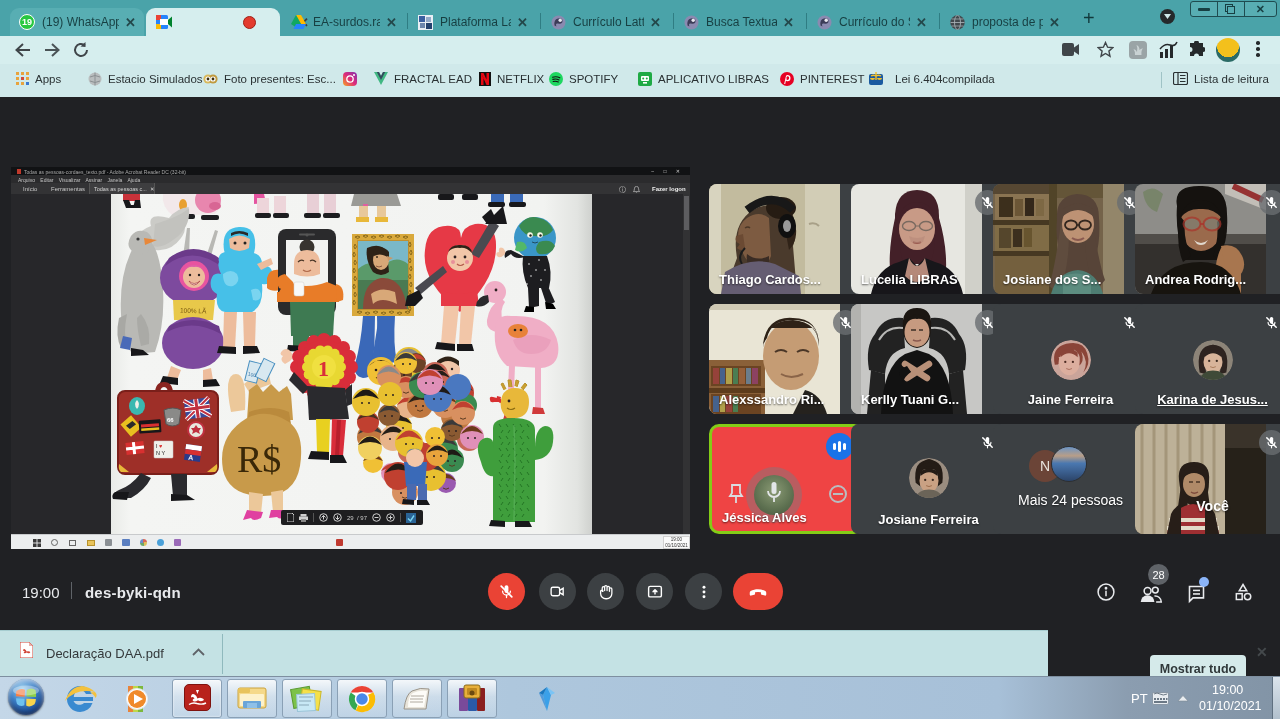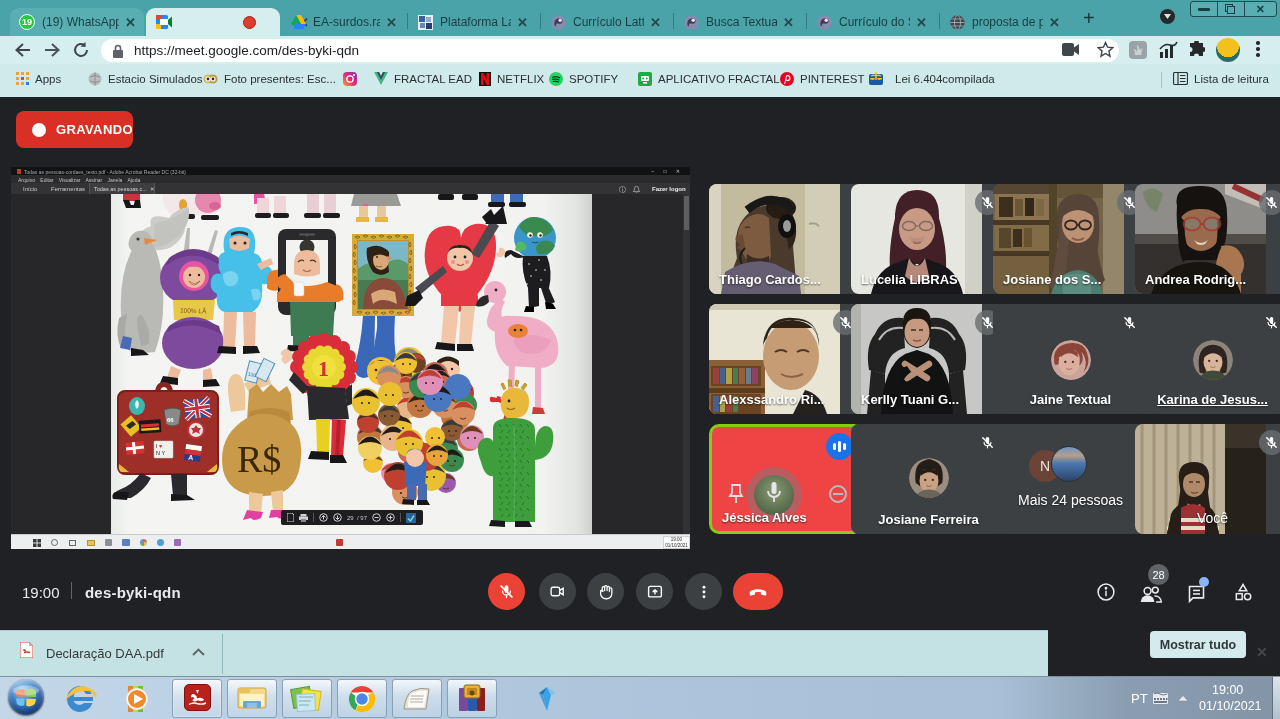--- a/index.html
+++ b/index.html
@@ -143,27 +143,20 @@
     <svg class="navbtn" style="left:13px;top:5px;" width="19" height="18" viewBox="0 0 19 18">
         <path d="M10 3 L3.5 9 L10 15 M3.5 9 H17" stroke="#3f4549" stroke-width="2" fill="none"></path>
       </svg>
     <svg class="navbtn" style="left:43px;top:5px;" width="19" height="18" viewBox="0 0 19 18">
         <path d="M9 3 L15.5 9 L9 15 M15.5 9 H2" stroke="#4a5356" stroke-width="2" fill="none"></path>
       </svg>
     <svg class="navbtn" style="left:73px;top:5px;" width="17" height="18" viewBox="0 0 17 17">
         <path d="M14 8.5 A6 6 0 1 1 12 4" stroke="#3f4549" stroke-width="2" fill="none"></path>
         <path d="M12.5 0.5 L12.5 5.5 L7.5 5 Z" fill="#3f4549"></path>
       </svg>
-    <div id="omnibox">
-      <svg style="position:absolute;left:11px;top:5px;" width="12" height="14" viewBox="0 0 12 14">
-          <rect x="1" y="6" width="10" height="8" rx="1" fill="#5f6368"></rect>
-          <path d="M3.5 6 V4 a2.5 2.5 0 0 1 5 0 V6" stroke="#5f6368" stroke-width="1.6" fill="none"></path>
-        </svg>
-      <span style="position:absolute;left:33px;top:4px;font-size:13.5px;color:#202124;">https://meet.google.com/des-byki-qdn</span>
-    </div>
     <svg class="navbtn" style="left:1062px;top:7px;" width="17" height="13" viewBox="0 0 17 13">
         <rect x="0" y="0" width="12" height="13" rx="2" fill="#3f4549"></rect>
         <path d="M12 4.5 L17 1 V12 L12 8.5 Z" fill="#3f4549"></path>
       </svg>
     <svg class="navbtn" style="left:1097px;top:5px;" width="17" height="17" viewBox="0 0 17 17">
         <path d="M8.5 1.5 L10.6 6.2 L15.8 6.7 L11.9 10.1 L13 15.2 L8.5 12.5 L4 15.2 L5.1 10.1 L1.2 6.7 L6.4 6.2 Z" fill="none" stroke="#3f4549" stroke-width="1.4"></path>
       </svg>
     <div style="position:absolute;left:1129px;top:5px;width:18px;height:18px;border-radius:4px;background:#9aa4a6;display:flex;align-items:center;justify-content:center;">
         <svg width="11" height="10" viewBox="0 0 11 10">
           <path d="M2 10 Q2 6 0.5 4 Q3 4.5 4 7 Q5 3 3.5 0 Q6.5 1 6.5 5 Q8 3 10 3.5 Q8 5 8.5 10 Z" fill="#c9d2d3"></path>
@@ -256,21 +249,21 @@
         <span>SPOTIFY</span>
       </div>
     <div class="bk" style="left:638px;">
         <svg width="14" height="14" viewBox="0 0 14 14">
           <rect width="14" height="14" rx="2" fill="#1faa45"></rect>
           <rect x="3" y="4" width="8" height="5" rx="1" fill="#fff"></rect>
           <circle cx="5.2" cy="6.5" r="1" fill="#1faa45"></circle>
           <circle cx="8.8" cy="6.5" r="1" fill="#1faa45"></circle>
           <rect x="5" y="10" width="4" height="1.6" fill="#fff"></rect>
         </svg>
-        <span>APLICATIVO FRACTAL</span>
+        <span>APLICATIVO LIBRAS</span>
       </div>
     <div class="bk" style="left:780px;">
         <svg width="14" height="14" viewBox="0 0 14 14">
           <circle cx="7" cy="7" r="7" fill="#e60023"></circle>
           <path d="M7.3 3 Q10.5 3 10.5 6 Q10.5 9.5 7.2 9.3 Q6.3 9.2 5.9 8.6 L5.2 12 H4.2 L5.8 4.8 Q5.9 3 7.3 3 M6.7 7.9 Q9 8.3 9.2 6 Q9.3 4.2 7.4 4.3 Q6.6 4.4 6.4 5.6 Z" fill="#fff"></path>
         </svg>
         <span>PINTEREST</span>
       </div>
     <div class="bk" style="left:869px;gap:12px;">
         <svg width="14" height="13" viewBox="0 0 14 13">
@@ -287,21 +280,20 @@
           <line x1="5" y1="1" x2="5" y2="12" stroke="#2a3133" stroke-width="1.2"></line>
           <line x1="7" y1="3.5" x2="12.5" y2="3.5" stroke="#2a3133" stroke-width="1"></line>
           <line x1="7" y1="6.5" x2="12.5" y2="6.5" stroke="#2a3133" stroke-width="1"></line>
           <line x1="7" y1="9.5" x2="12.5" y2="9.5" stroke="#2a3133" stroke-width="1"></line>
         </svg>
         <span>Lista de leitura</span>
       </div>
   </div>
 
   <div id="meet">
-    <div id="gravando"><span style="width:14px;height:14px;border-radius:50%;background:#fff;margin:0 10px 0 16px;"></span>GRAVANDO</div>
     <div id="share" style="position:absolute;left:11px;top:70px;width:679px;height:382px;background:#262628;">
 
     <div style="position:absolute;left:0;top:0;width:679px;height:8px;background:#111214;">
       <div style="position:absolute;left:6px;top:1.5px;width:4px;height:5px;background:#c0392b;"></div>
       <div style="position:absolute;left:13px;top:1.5px;font-size:5px;color:#a8a8a8;white-space:nowrap;">Todas as pessoas-cordaes_texto.pdf - Adobe Acrobat Reader DC (32-bit)</div>
       <div style="position:absolute;right:6px;top:1px;font-size:5px;color:#cfcfcf;letter-spacing:4px;">– □ ✕</div>
     </div>
 
     <div style="position:absolute;left:0;top:8px;width:679px;height:8px;background:#2b2b2d;">
       <div style="position:absolute;left:7px;top:1.5px;font-size:5px;color:#c5c5c5;word-spacing:4px;">Arquivo Editar Visualizar Assinar Janela Ajuda</div>
@@ -1128,21 +1120,21 @@
             <g clip-path="url(#c7)">
               <rect width="42" height="42" fill="#caa49a"></rect>
               <path d="M4 26 Q0 8 16 4 Q34 0 38 14 Q42 26 34 34 Q40 22 32 12 Q36 24 28 28 Q34 16 24 10 Q28 20 20 24 Q24 12 14 12 Q20 20 12 26 Q14 16 8 18 Q12 26 4 26 Z" fill="#8a4438"></path>
               <ellipse cx="19" cy="24" rx="11" ry="13" fill="#dcae9e"></ellipse>
               <path d="M10 18 Q19 10 28 18 L28 13 Q19 6 10 13 Z" fill="#8a4438"></path>
               <circle cx="15" cy="23" r="1.2" fill="#4a2a22"></circle>
               <circle cx="23" cy="23" r="1.2" fill="#4a2a22"></circle>
               <path d="M16 30 q3 2 6 0" stroke="#a86a5a" fill="none"></path>
             </g>
           </svg>
-          <div class="tname" style="left:50%;transform:translateX(-50%);">Jaine Textual</div>
+          <div class="tname" style="left:50%;transform:translateX(-50%);">Jaine Ferreira</div>
           <div class="micoff bare">
             <svg width="15" height="15" viewBox="0 0 24 24" fill="none" stroke="#fff" stroke-width="1.8" stroke-linecap="round">
               <rect x="9.3" y="3" width="5.4" height="11" rx="2.7" fill="#fff" stroke="none"></rect>
               <path d="M6.5 11.5 a5.5 5.5 0 0 0 11 0"></path>
               <line x1="12" y1="17" x2="12" y2="20.5"></line>
               <line x1="4.5" y1="4.5" x2="19.5" y2="19.5" stroke-width="2.4"></line>
             </svg>
           </div>
         </div>
       <div class="tile" style="left:1135px;top:207px;">
@@ -1250,21 +1242,21 @@
             <path d="M46 60 Q42 94 38 108 L48 110 Q52 90 54 68 Z" fill="#271e18"></path>
             <path d="M72 60 Q76 94 80 108 L70 110 Q66 90 64 68 Z" fill="#271e18"></path>
             <ellipse cx="59" cy="60" rx="11" ry="13" fill="#b08a68"></ellipse>
             <path d="M48 54 Q59 44 70 54 L70 47 Q59 38 48 47 Z" fill="#271e18"></path>
             <path d="M54 58 H58 M61 58 H65" stroke="#4a3626" stroke-width="1.4"></path>
             <path d="M56 68 q3 2.5 7 0" stroke="#7d4a3c" stroke-width="1.4" fill="none"></path>
             <path d="M32 110 Q36 82 58 80 Q80 82 84 110 Z" fill="#9e2f32"></path>
             <path d="M34 96 H82 M32 104 H84" stroke="#e3dbc8" stroke-width="4"></path>
             <path d="M32 110 L36 90 Q40 82 46 80 L46 110 Z" fill="#271e18"></path>
             <path d="M84 110 L80 90 Q76 82 70 80 L70 110 Z" fill="#271e18"></path>
-          </svg><div class="tname" style="left:50%;transform:translateX(-50%);bottom:8px;font-weight:normal;font-size:14px;margin-top:20px;">Você</div><div class="micoff vc">
+          </svg><div class="tname" style="left:50%;transform:translateX(-50%);bottom:20px;font-weight:bold;font-size:14px;margin-top:20px;">Você</div><div class="micoff vc">
             <svg width="15" height="15" viewBox="0 0 24 24" fill="none" stroke="#fff" stroke-width="1.8" stroke-linecap="round">
               <rect x="9.3" y="3" width="5.4" height="11" rx="2.7" fill="#fff" stroke="none"></rect>
               <path d="M6.5 11.5 a5.5 5.5 0 0 0 11 0"></path>
               <line x1="12" y1="17" x2="12" y2="20.5"></line>
               <line x1="4.5" y1="4.5" x2="19.5" y2="19.5" stroke-width="2.4"></line>
             </svg>
           </div></div>
 
     </div>
     <div id="botbar">
@@ -1338,21 +1330,21 @@
     <svg style="position:absolute;left:20px;top:11px;" width="13" height="16" viewBox="0 0 13 16">
         <path d="M0 0 H9 L13 4 V16 H0 Z" fill="#fff" stroke="#d04437" stroke-width="1"></path>
         <path d="M9 0 L13 4 H9 Z" fill="#e8b0aa"></path>
         <path d="M3 9 Q3 6.5 4.8 7.2 Q6.2 8 6.5 9.6 Q8 9 9.6 9.6 Q11 10.3 9.6 11 Q8 11.5 6.8 10.6 Q5 11.8 4 11 Q3 10.2 4.8 9.4 Q3.6 8.4 3 9 Z" fill="#d04437"></path>
       </svg>
     <span style="position:absolute;left:46px;top:15px;font-size:13px;color:#34393b;">Declaração DAA.pdf</span>
     <svg style="position:absolute;left:192px;top:17px;" width="13" height="8" viewBox="0 0 13 8">
         <path d="M1 7 L6.5 1.5 L12 7" stroke="#5f6368" stroke-width="1.8" fill="none"></path>
       </svg>
     <div style="position:absolute;left:222px;top:3px;width:1px;height:40px;background:#8fb9bd;"></div>
-    <div style="position:absolute;left:1150px;top:0;width:96px;height:27px;background:#d5eaea;border-radius:4px;color:#30383a;font-size:12.5px;font-weight:bold;display:flex;align-items:center;justify-content:center;">Mostrar tudo</div>
+    <div style="position:absolute;left:1150px;top:24px;width:96px;height:27px;background:#d5eaea;border-radius:4px;color:#30383a;font-size:12.5px;font-weight:bold;display:flex;align-items:center;justify-content:center;">Mostrar tudo</div>
     <span style="position:absolute;left:1256px;top:13px;color:#44494c;font-size:14px;font-weight:bold;">✕</span>
   </div>
   <div id="taskbar">
     <div style="position:absolute;left:8px;top:2px;width:36px;height:36px;border-radius:50%;background:radial-gradient(circle at 40% 30%,#9ed4f2 0%,#3a7cc4 40%,#12377c 80%,#0a2258 100%);box-shadow:inset 0 2px 5px rgba(255,255,255,.7), inset 0 -2px 4px rgba(0,0,0,.4), 0 1px 2px rgba(0,0,0,.5);">
       <svg width="36" height="36" viewBox="0 0 36 36">
           <g transform="translate(18 18.5)">
             <path d="M-9.5 -6.5 Q-5.5 -9.5 -1 -7.8 L-1.3 -0.8 L-10 -1.2 Q-10.3 -4.4 -9.5 -6.5 Z" fill="#f57f45"></path>
             <path d="M0.8 -7.5 Q5.5 -10.5 9.5 -7.5 Q10.3 -4.8 10 -0.6 L0.5 -1 Z" fill="#8ed04a"></path>
             <path d="M-9.9 0.8 L-1.4 1.2 L-1.6 7.8 Q-6 9.5 -9 6.5 Q-10 3.8 -9.9 0.8 Z" fill="#6fc2f0"></path>
             <path d="M0.4 1.3 L9.9 1.5 Q9.7 5 8.5 6.8 Q4 10.3 0.2 8 Z" fill="#f8d44c"></path>

